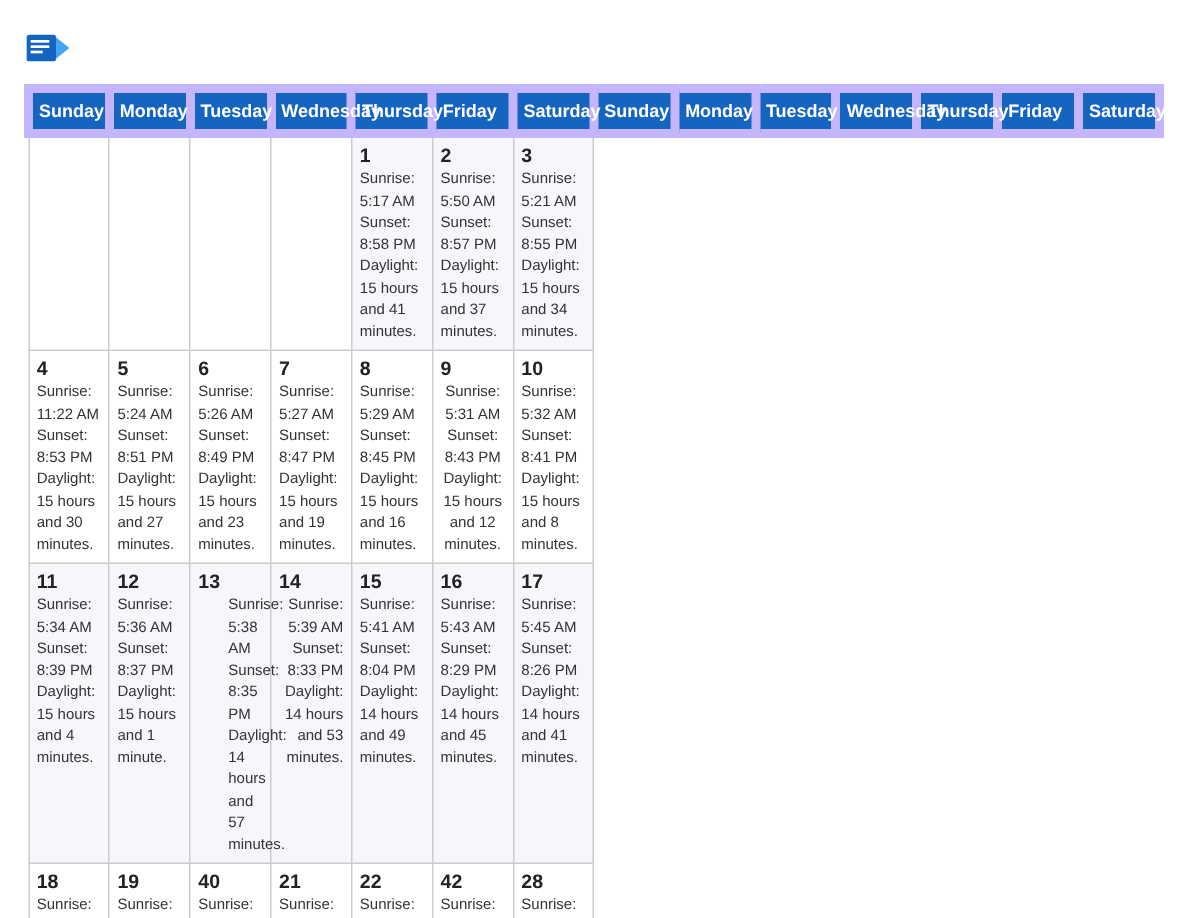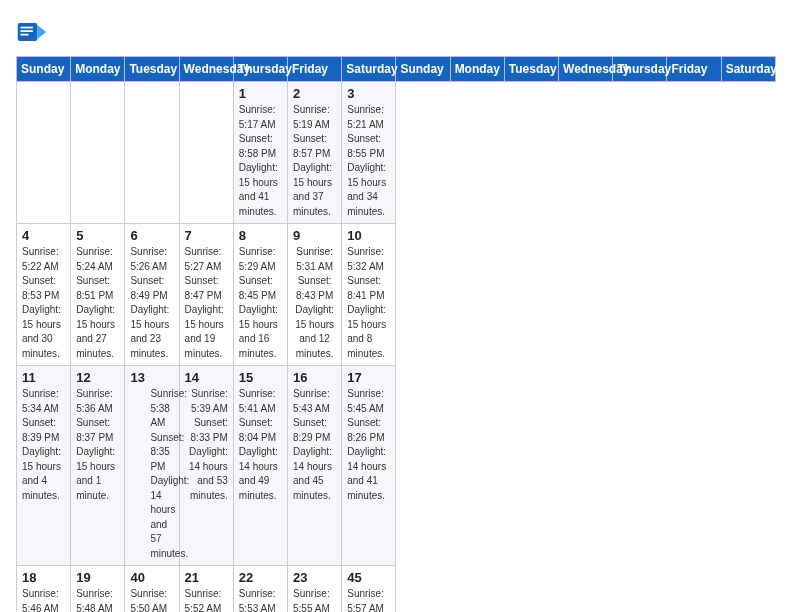--- a/index.html
+++ b/index.html
@@ -58,21 +58,21 @@
       border-collapse: collapse;
       table-layout: fixed;
     }
     thead tr th {
       background-color: #1565c0;
       color: #fff;
       font-size: 12px;
       font-weight: bold;
       padding: 5px 4px;
       text-align: left;
-      border: 1px solid #c4b5fd;
+      border: 6px solid #c4b5fd;
       margin-top: 32px;
     }
     tbody tr td {
       vertical-align: top;
       padding: 4px 5px;
       border: 1px solid #ccc;
       font-size: 10.5px;
       color: #333;
       height: 90px;
       background: #fff;
@@ -146,37 +146,37 @@
         <td class="empty-cell"></td>
         <td>
           <span class="day-number">1</span>
           <div class="cell-text" style="white-space: pre-line;">Sunrise: 5:17 AM
 Sunset: 8:58 PM
 Daylight: 15 hours
 and 41 minutes.</div>
         </td>
         <td>
           <span class="day-number">2</span>
-          <div class="cell-text" style="white-space: pre-line;">Sunrise: 5:19 AM
+          <div class="cell-text" style="white-space: pre-line;">Sunrise: 5:50 AM
 Sunset: 8:57 PM
 Daylight: 15 hours
 and 37 minutes.</div>
         </td>
         <td>
           <span class="day-number">3</span>
           <div class="cell-text" style="white-space: pre-line;">Sunrise: 5:21 AM
 Sunset: 8:55 PM
 Daylight: 15 hours
 and 34 minutes.</div>
         </td>
       </tr>
       <tr>
         <td>
           <span class="day-number">4</span>
-          <div class="cell-text" style="white-space: pre-line;">Sunrise: 5:22 AM
+          <div class="cell-text" style="white-space: pre-line;">Sunrise: 11:22 AM
 Sunset: 8:53 PM
 Daylight: 15 hours
 and 30 minutes.</div>
         </td>
         <td>
           <span class="day-number">5</span>
           <div class="cell-text" style="white-space: pre-line;">Sunrise: 5:24 AM
 Sunset: 8:51 PM
 Daylight: 15 hours
 and 27 minutes.</div>
@@ -298,28 +298,28 @@
 and 26 minutes.</div>
         </td>
         <td>
           <span class="day-number">22</span>
           <div class="cell-text" style="white-space: pre-line;">Sunrise: 5:53 AM
 Sunset: 8:15 PM
 Daylight: 14 hours
 and 22 minutes.</div>
         </td>
         <td>
-          <span class="day-number">23</span>
+          <span class="day-number">42</span>
           <div class="cell-text" style="white-space: pre-line;">Sunrise: 5:55 AM
 Sunset: 8:13 PM
 Daylight: 14 hours
 and 18 minutes.</div>
         </td>
         <td>
-          <span class="day-number">45</span>
+          <span class="day-number">28</span>
           <div class="cell-text" style="white-space: pre-line;">Sunrise: 5:57 AM
 Sunset: 8:11 PM
 Daylight: 14 hours
 and 13 minutes.</div>
         </td>
       </tr>
     </tbody>
 </table>
 
 </body></html>

